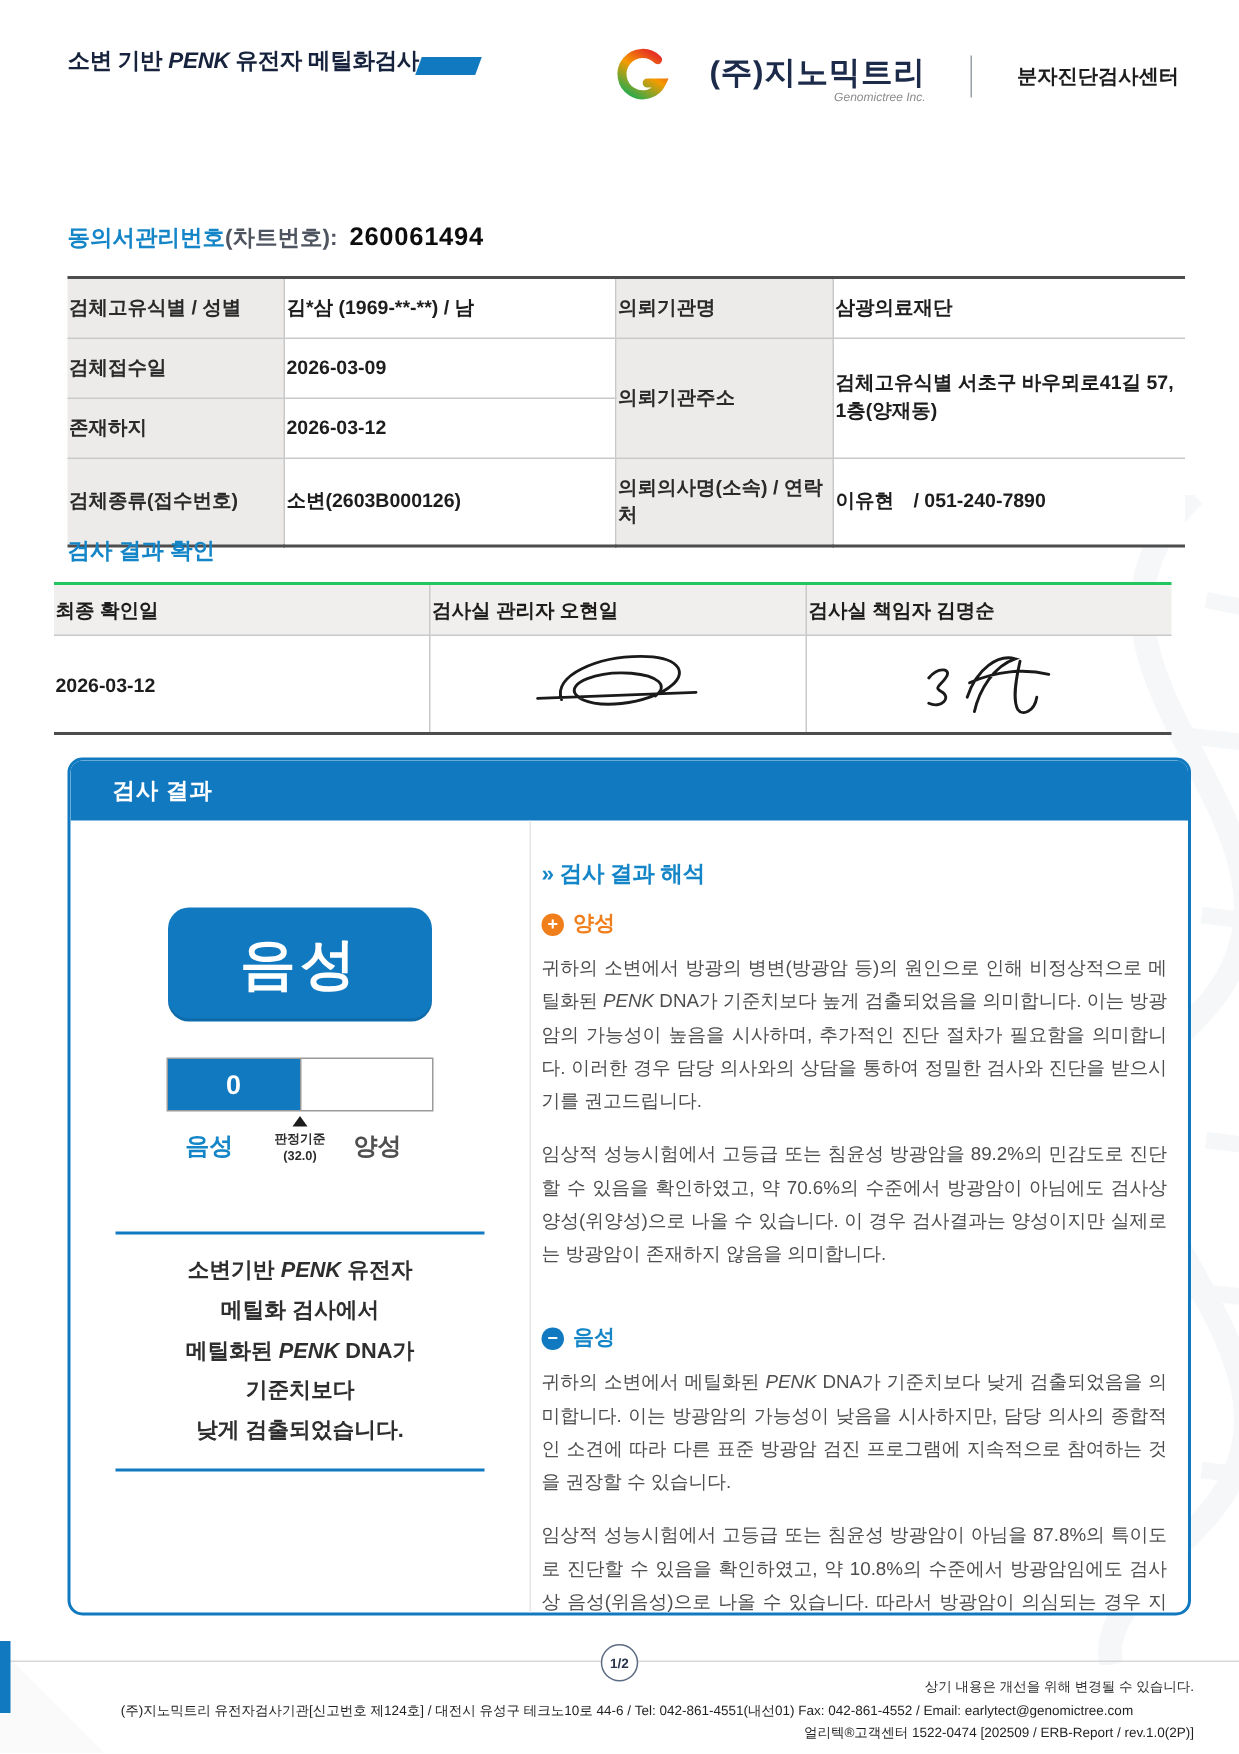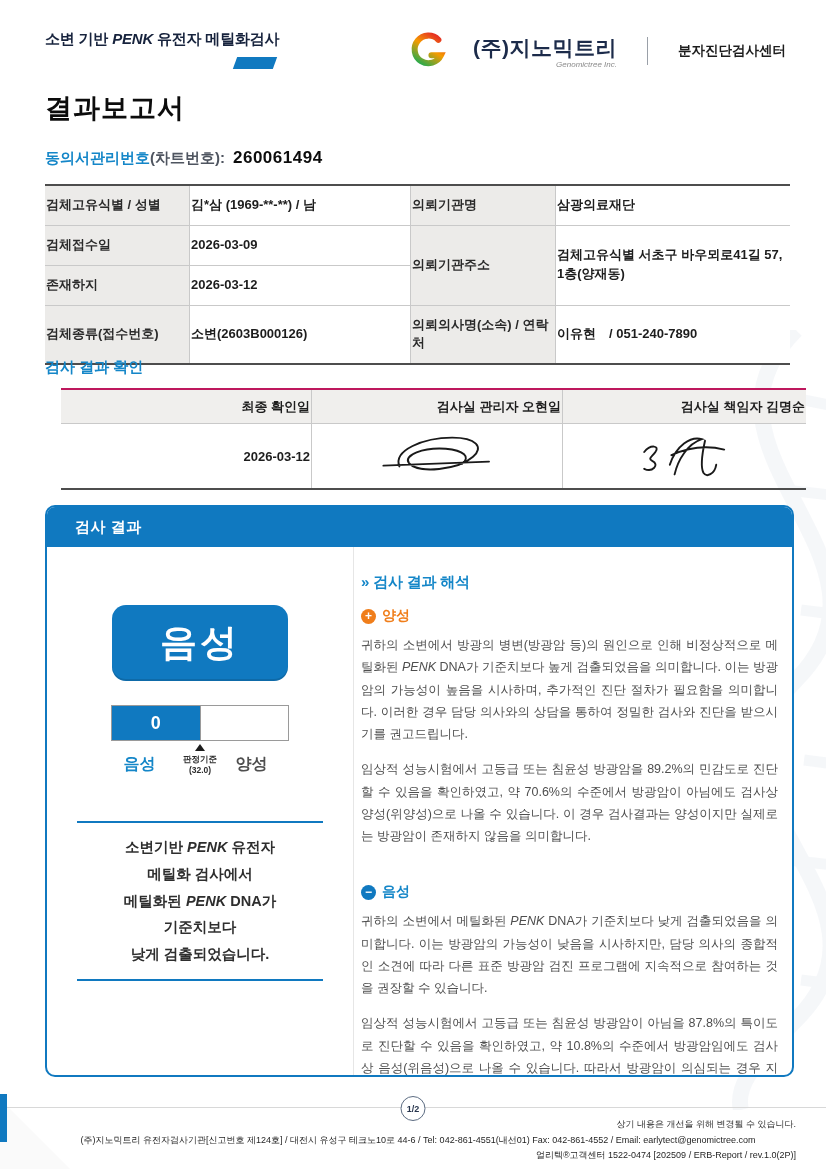--- a/index.html
+++ b/index.html
@@ -6,21 +6,21 @@
   .page{
     position:relative;width:826px;height:1169px;margin:0 auto;background:#fff;
     font-family:"Liberation Sans","DejaVu Sans",sans-serif;overflow:hidden;color:#222;
   }
   
   .watermark{position:absolute;right:-60px;top:330px;opacity:.55;pointer-events:none;}
   .corner-shade{position:absolute;left:0;bottom:0;width:0;height:0;
     border-bottom:70px solid #fafafa;border-right:70px solid transparent;}
   
   .hdr{position:absolute;top:30px;left:45px;right:40px;display:flex;justify-content:space-between;align-items:flex-start;}
-  .hdr-left{display:flex;flex-direction:column;align-items:flex-end;}
+  .hdr-left{display:flex;flex-direction:row;align-items:flex-end;}
   .hdr-title{font-size:15px;font-weight:bold;color:#17233d;letter-spacing:-0.2px;}
   .hdr-title i{font-style:italic;}
   .hdr-mark{width:40px;height:12px;background:#1079c0;transform:skewX(-20deg);margin-top:8px;margin-right:4px;}
   .logo{display:flex;align-items:center;gap:26px;margin-top:2px;}
   .logo-g{width:38px;height:38px;}
   .logo-txt{display:flex;flex-direction:column;align-items:flex-end;}
   .logo-kr{font-size:21px;font-weight:bold;color:#1c2b4a;letter-spacing:0.5px;}
   .logo-en{font-size:8px;color:#8a8a8a;font-style:italic;margin-top:-2px;}
   .logo-div{width:1px;height:28px;background:#9aa0a8;margin:0 4px;}
   .center-name{font-size:13.5px;font-weight:bold;color:#1c1c1c;}
@@ -36,22 +36,22 @@
     border-top:2px solid #4d4d4d;border-bottom:2px solid #4d4d4d;}
   .info-table td{border:1px solid #c9c9c9;padding:10px 1px;color:#1d1d1d;background:#fff;line-height:1.45;}
   .info-table td:first-child{border-left:none;}
   .info-table td:last-child{border-right:none;}
   .info-table td.lbl{background:#ecebe9;font-weight:bold;color:#2a2a2a;}
   .info-table .w1{width:142px;}.info-table .w2{width:218px;}.info-table .w3{width:142px;}
   .info-table td.val{font-weight:bold;}
   
   .sec-heading{position:absolute;left:45px;font-size:15px;font-weight:bold;color:#1486c8;}
   
-  .confirm-table{position:absolute;top:388px;left:61px;width:745px;font-size:13px;text-align:right;
-    border-top:2px solid #be185d;border-bottom:2px solid #4d4d4d;}
+  .confirm-table{position:absolute;top:388px;left:36px;width:745px;font-size:13px;text-align:left;
+    border-top:2px solid #22c55e;border-bottom:2px solid #4d4d4d;}
   .confirm-table td{border:1px solid #c9c9c9;color:#1d1d1d;}
   .confirm-table td:first-child{border-left:none;}
   .confirm-table td:last-child{border-right:none;}
   .confirm-table .head td{background:#f0efed;font-weight:bold;height:31px;}
   .confirm-table .body td{height:62px;font-weight:bold;}
   .sig{display:flex;align-items:center;justify-content:center;height:100%;}
   
   .result-box{position:absolute;top:505px;left:45px;width:745px;height:568px;
     border:2px solid #1079c0;border-radius:10px;background:#fff;overflow:hidden;display:flex;flex-direction:column;}
   .result-box-title{background:#1079c0;height:40px;display:flex;align-items:center;
@@ -137,21 +137,20 @@
       </svg>
       <div class="logo-txt">
         <div class="logo-kr">(주)지노믹트리</div>
         <div class="logo-en">Genomictree Inc.</div>
       </div>
       <div class="logo-div"></div>
       <div class="center-name">분자진단검사센터</div>
     </div>
   </div>
 
-  <div class="report-title">결과보고서</div>
 
   <div class="consent">
     <span class="c-blue">동의서관리번호</span><span class="c-gray">(차트번호):</span><span class="c-num">260061494</span>
   </div>
 
   <table class="info-table">
     <tbody>
         <tr>
       <td class="lbl w1">검체고유식별 / 성별</td>
       <td class="val w2">김*삼 (1969-**-**) / 남</td>

